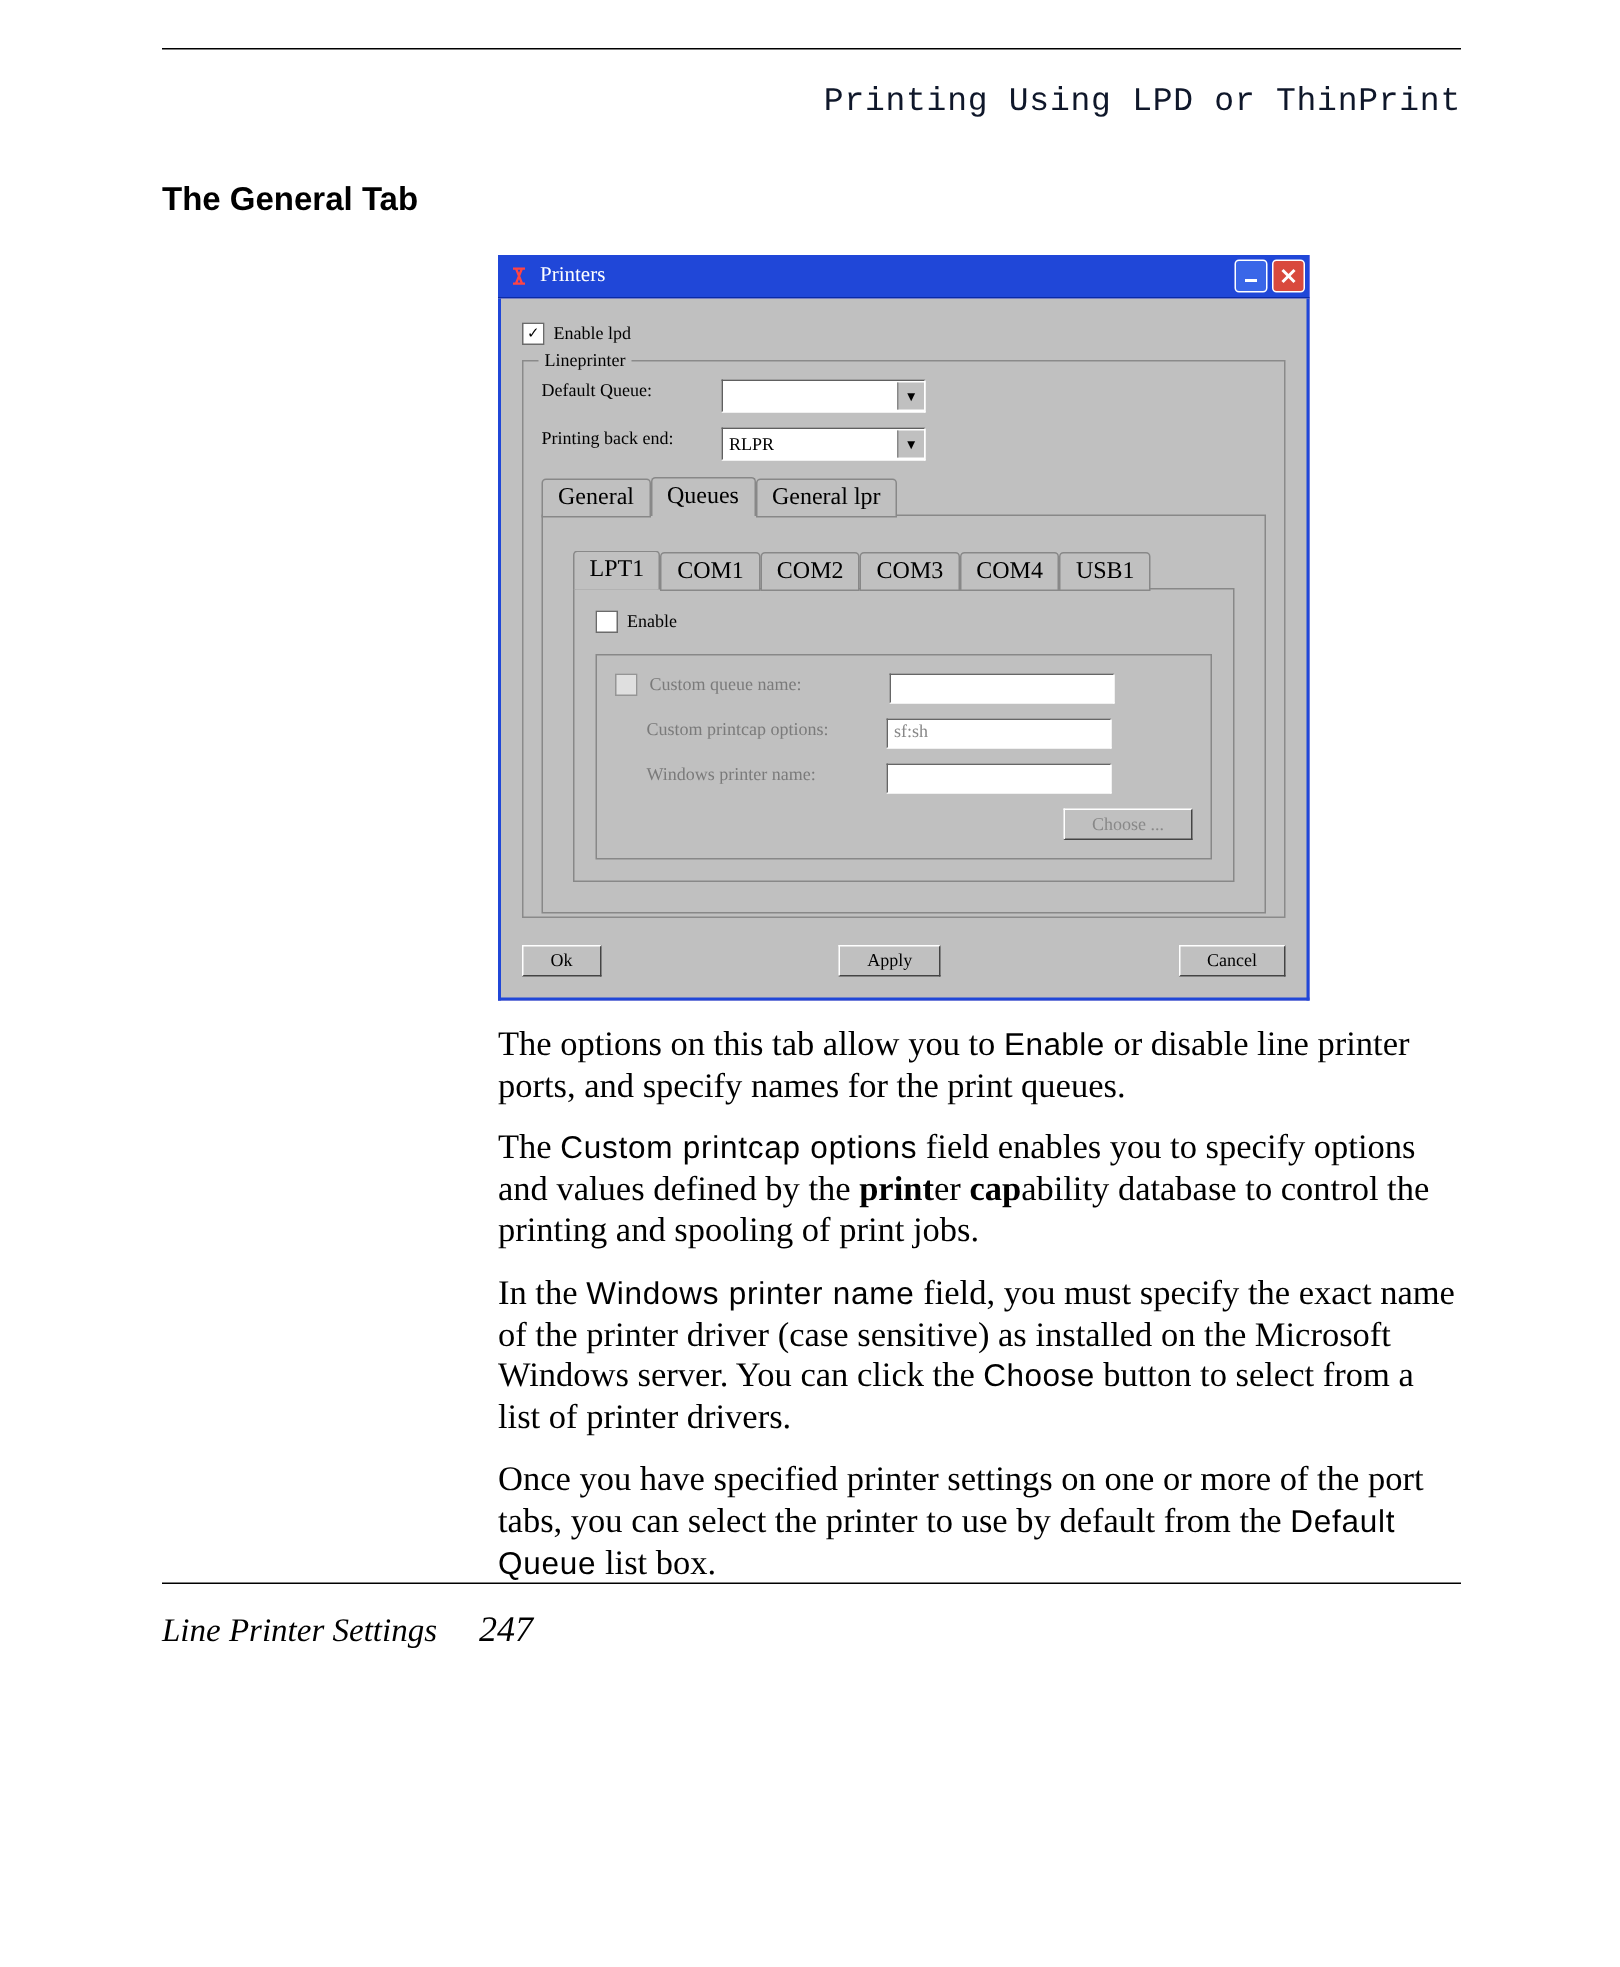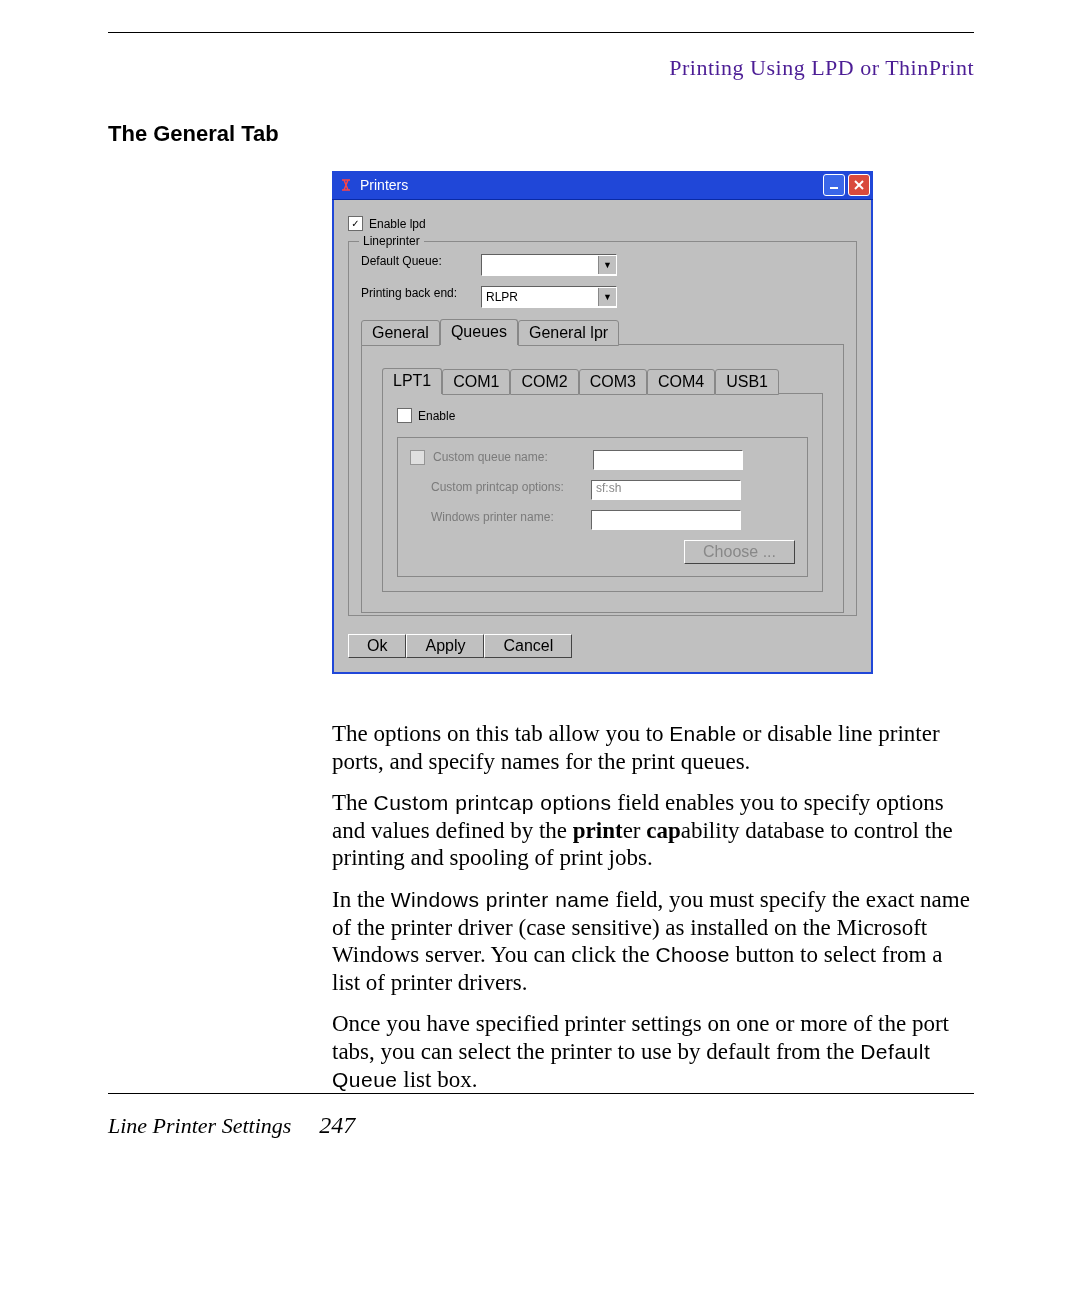--- a/index.html
+++ b/index.html
@@ -13,43 +13,43 @@
     background: #fff;
   }
   .page {
     position: absolute;
     left: 108px;
     top: 32px;
     width: 866px;
   }
   hr.rule { border:0; border-top:1px solid #000; margin:0; }
   .header-text {
-    font-family: Liberation Serif, serif;
+    font-family: Liberation Mono, monospace;
     font-size: 22px;
     text-align: right;
     margin-top: 22px;
     letter-spacing: 0.5px;
-    color: #4c1d95;
+    color: #0f172a;
   }
   .section-title {
     font-family: Arial, Helvetica, sans-serif;
     font-weight: bold;
     font-size: 22px;
     margin-top: 40px;
     margin-bottom: 24px;
   }
   .dialog-wrap {
     margin-left: 224px;
     width: 541px;
   }
   
   .dialog {
     width: 541px;
     background: #8b5cf6;
-    font-family: Liberation Sans, sans-serif;
+    font-family: Liberation Serif, serif;
     font-size: 12px;
     color: #000;
   }
   .titlebar {
     height: 28px;
     background: #2047d8;
     display:flex;
     align-items:center;
     padding: 0 3px 0 6px;
     color:#fff;
@@ -162,24 +162,24 @@
     font-size:12px;
   }
   .txt.disabled { color:#888; }
   .btn {
     border-top:1px solid #fff;
     border-left:1px solid #fff;
     border-right:1px solid #444;
     border-bottom:1px solid #444;
     background:#c0c0c0;
     padding:2px 18px;
-    font-size:16px;
+    font-size:12px;
   }
   .btn.disabled { color:#888; }
-  .footer-btns { display:flex; justify-content:flex-start; gap:0; margin-top:18px; }
+  .footer-btns { display:flex; justify-content:space-between; gap:0; margin-top:18px; }
   
   .para {
     margin-left: 224px;
     width: 642px;
     margin-top: 22px;
     line-height: 1.2;
     font-size: 23px;
   }
   .para + .para { margin-top: 14px; }
   .code1 { font-family: Arial, Helvetica, sans-serif; font-size:21px; letter-spacing:0.3px; }
@@ -304,21 +304,21 @@
 
         <div class="footer-btns">
           <div class="btn">Ok</div>
           <div class="btn">Apply</div>
           <div class="btn">Cancel</div>
         </div>
       </div>
     </div>
   </div>
 
-  <div class="para" style="margin-top:46px;">
+  <div class="para" style="margin-top:15px;">
     <span>The options on this tab allow you to </span><span class="code1">Enable</span><span> or disable line printer ports, and specify names for the print queues.</span>
   </div>
   <div class="para">
     <span>The </span><span class="code2">Custom printcap options</span><span> field enables you to specify options and values defined by the </span><span class="bold">print</span><span>er </span><span class="bold">cap</span><span>ability database to control the printing and spooling of print jobs.</span>
   </div>
   <div class="para">
     <span>In the </span><span class="code2">Windows printer name</span><span> field, you must specify the exact name of the printer driver (case sensitive) as installed on the Microsoft Windows server. You can click the </span><span class="code1">Choose</span><span> button to select from a list of printer drivers.</span>
   </div>
   <div class="para">
     <span>Once you have specified printer settings on one or more of the port tabs, you can select the printer to use by default from the </span><span class="code2">Default Queue</span><span> list box.</span>

